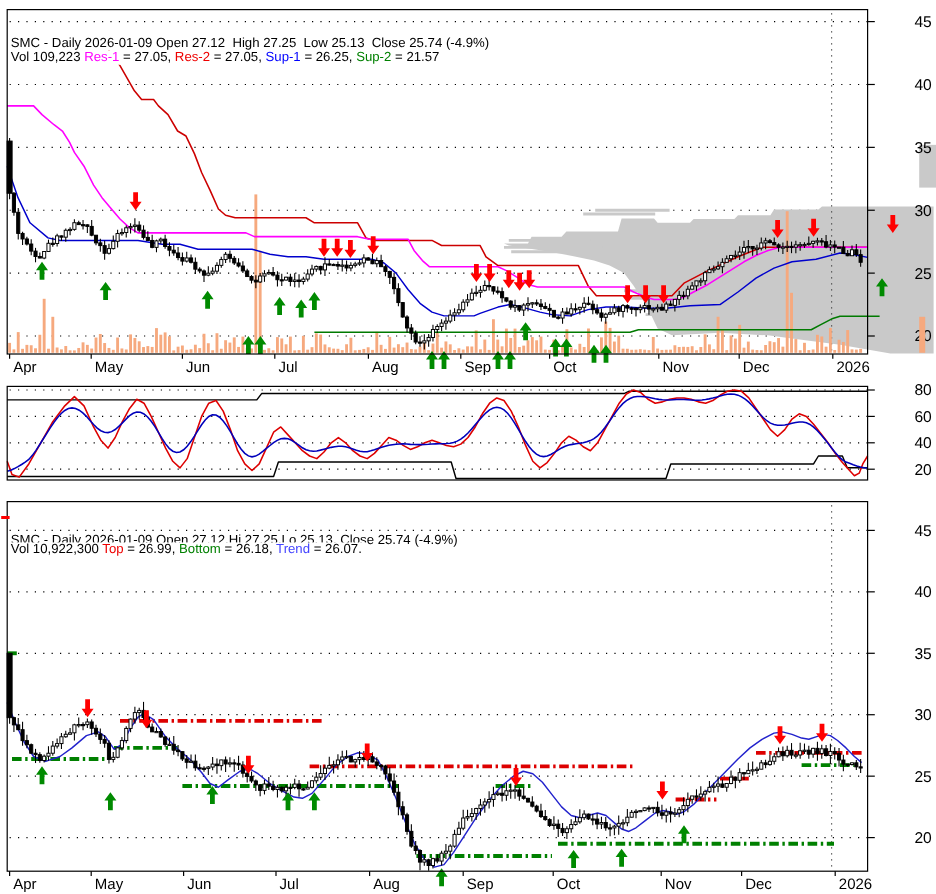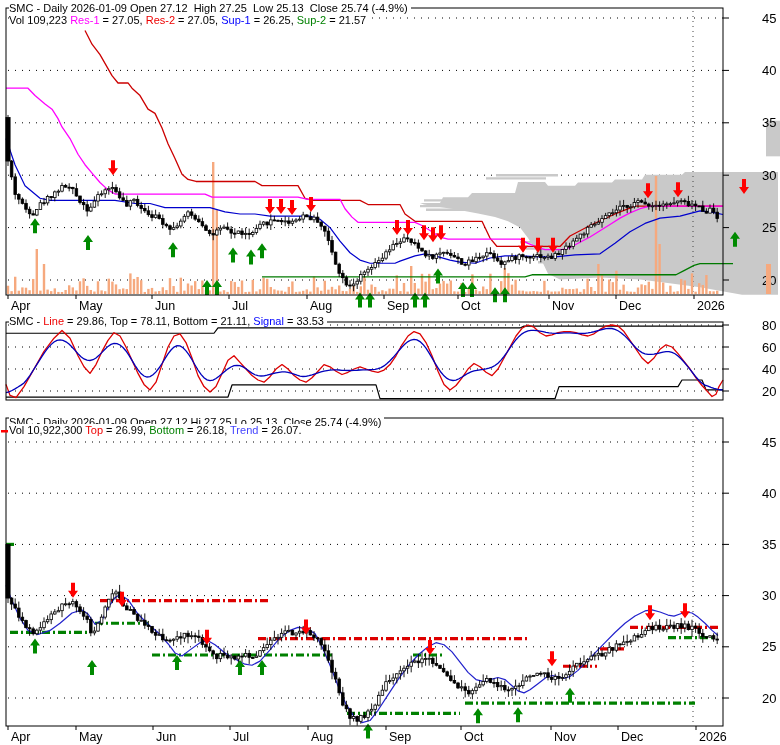--- a/index.html
+++ b/index.html
@@ -1,20 +1,20 @@
 <!DOCTYPE html>
 <html><head>
 <meta charset="utf-8">
 <style>
   html,body{margin:0;padding:0;background:#fff;}
   #stage{position:relative;width:780px;height:745px;background:#fff;overflow:hidden;
          font-family:"Liberation Sans",sans-serif;}
   svg{position:absolute;left:0;top:0;}
   .hdr{position:absolute;font:11px "Liberation Sans",sans-serif;white-space:pre;background:#fff;
-       padding:0 3px 0 0;color:#000;line-height:12px;}
+       padding:0 3px 0 0;color:#000;line-height:12px;margin-top:28px;}
   .axlbl{font:13px "Liberation Sans",sans-serif;fill:#000;}
   .mlbl{font:12.5px "Liberation Sans",sans-serif;fill:#000;}
 </style>
 </head>
 <body>
 
 <div id="stage">
   <svg id="chart-canvas" width="780" height="745" viewBox="0 0 780 745">
       <line x1="8" y1="18" x2="723" y2="18" stroke="#000" stroke-width="1" stroke-dasharray="1 6"></line>
       <line x1="8" y1="70.39999999999998" x2="723" y2="70.39999999999998" stroke="#000" stroke-width="1" stroke-dasharray="1 6"></line>
@@ -1184,17 +1184,16 @@
       <line x1="618" x2="618" y1="726" y2="730" stroke="#000"></line>
       <text x="621" y="741" class="mlbl">Dec</text>
       <line x1="696" x2="696" y1="726" y2="730" stroke="#000"></line>
       <text x="699" y="741" class="mlbl">2026</text>
       <rect x="1" y="430" width="7" height="2.5" fill="#FF0000"></rect>
     </svg>
 
   <div class="hdr" style="left:9px;top:2px">SMC - Daily 2026-01-09 Open 27.12  High 27.25  Low 25.13  Close 25.74 (-4.9%)</div>
   <div class="hdr" style="left:9px;top:14px"><span style="color: rgb(0, 0, 0);">Vol 109,223 </span><span style="color: rgb(255, 0, 255);">Res-1</span><span style="color: rgb(0, 0, 0);"> = 27.05, </span><span style="color: rgb(238, 0, 0);">Res-2</span><span style="color: rgb(0, 0, 0);"> = 27.05, </span><span style="color: rgb(0, 0, 255);">Sup-1</span><span style="color: rgb(0, 0, 0);"> = 26.25, </span><span style="color: rgb(0, 128, 0);">Sup-2</span><span style="color: rgb(0, 0, 0);"> = 21.57</span></div>
 
-  <div class="hdr" style="left:9px;top:315px"><span style="color: rgb(0, 0, 0);">SMC - </span><span style="color: rgb(238, 0, 0);">Line</span><span style="color: rgb(0, 0, 0);"> = 29.86, Top = 78.11, Bottom = 21.11, </span><span style="color: rgb(0, 0, 255);">Signal</span><span style="color: rgb(0, 0, 0);"> = 33.53</span></div>
 
   <div class="hdr" style="left:9px;top:416px">SMC - Daily 2026-01-09 Open 27.12,Hi 27.25,Lo 25.13, Close 25.74 (-4.9%)</div>
   <div class="hdr" style="left:9px;top:424px"><span style="color: rgb(0, 0, 0);">Vol 10,922,300 </span><span style="color: rgb(238, 0, 0);">Top</span><span style="color: rgb(0, 0, 0);"> = 26.99, </span><span style="color: rgb(0, 128, 0);">Bottom</span><span style="color: rgb(0, 0, 0);"> = 26.18, </span><span style="color: rgb(68, 68, 255);">Trend</span><span style="color: rgb(0, 0, 0);"> = 26.07.</span></div>
 </div>
 
 </body></html>

